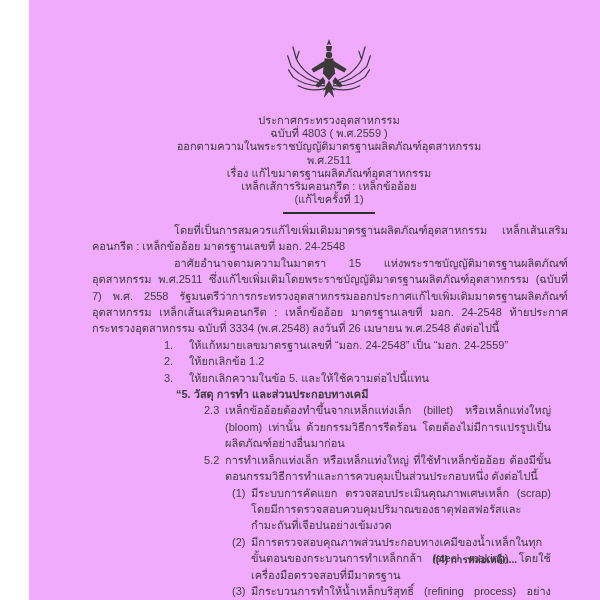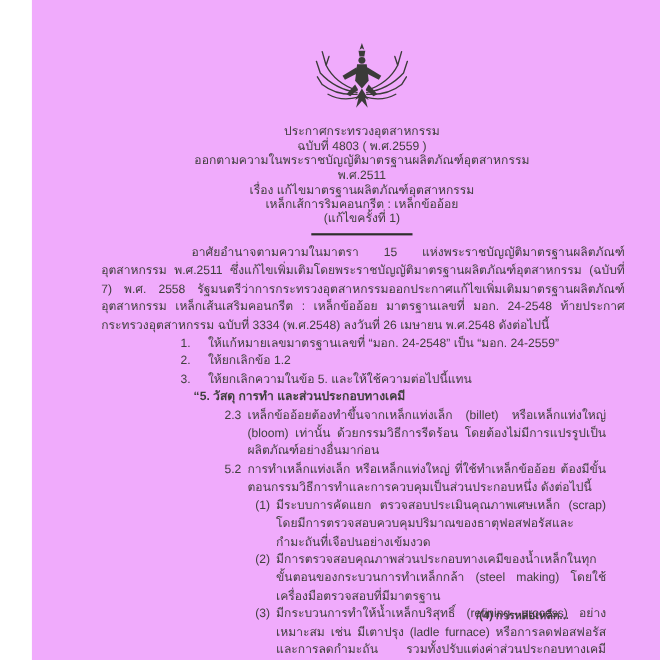--- a/index.html
+++ b/index.html
@@ -98,20 +98,21 @@
     <div>ออกตามความในพระราชบัญญัติมาตรฐานผลิตภัณฑ์อุตสาหกรรม</div>
     <div>พ.ศ.2511</div>
     <div>เรื่อง แก้ไขมาตรฐานผลิตภัณฑ์อุตสาหกรรม</div>
     <div>เหล็กเส้การริมคอนกรีต : เหล็กข้ออ้อย</div>
     <div>(แก้ไขครั้งที่ 1)</div>
   </div>
 
   <div class="divider"></div>
 
   <div class="body-text">
+    <p class="para">โดยที่เป็นการสมควรแก้ไขเพิ่มเติมมาตรฐานผลิตภัณฑ์อุตสาหกรรม เหล็กเส้นเสริมคอนกรีต : เหล็กข้ออ้อย มาตรฐานเลขที่ มอก. 24-2548</p>
     <p class="para">อาศัยอำนาจตามความในมาตรา 15 แห่งพระราชบัญญัติมาตรฐานผลิตภัณฑ์อุตสาหกรรม พ.ศ.2511 ซึ่งแก้ไขเพิ่มเติมโดยพระราชบัญญัติมาตรฐานผลิตภัณฑ์อุตสาหกรรม (ฉบับที่ 7) พ.ศ. 2558 รัฐมนตรีว่าการกระทรวงอุตสาหกรรมออกประกาศแก้ไขเพิ่มเติมมาตรฐานผลิตภัณฑ์อุตสาหกรรม เหล็กเส้นเสริมคอนกรีต : เหล็กข้ออ้อย มาตรฐานเลขที่ มอก. 24-2548 ท้ายประกาศกระทรวงอุตสาหกรรม ฉบับที่ 3334 (พ.ศ.2548) ลงวันที่ 26 เมษายน พ.ศ.2548 ดังต่อไปนี้</p>
 
     <div class="num-item">
       <span class="num">1.</span>
       <span>ให้แก้หมายเลขมาตรฐานเลขที่ “มอก. 24-2548” เป็น “มอก. 24-2559”</span>
     </div>
     <div class="num-item">
       <span class="num">2.</span>
       <span>ให้ยกเลิกข้อ 1.2</span>
     </div>

